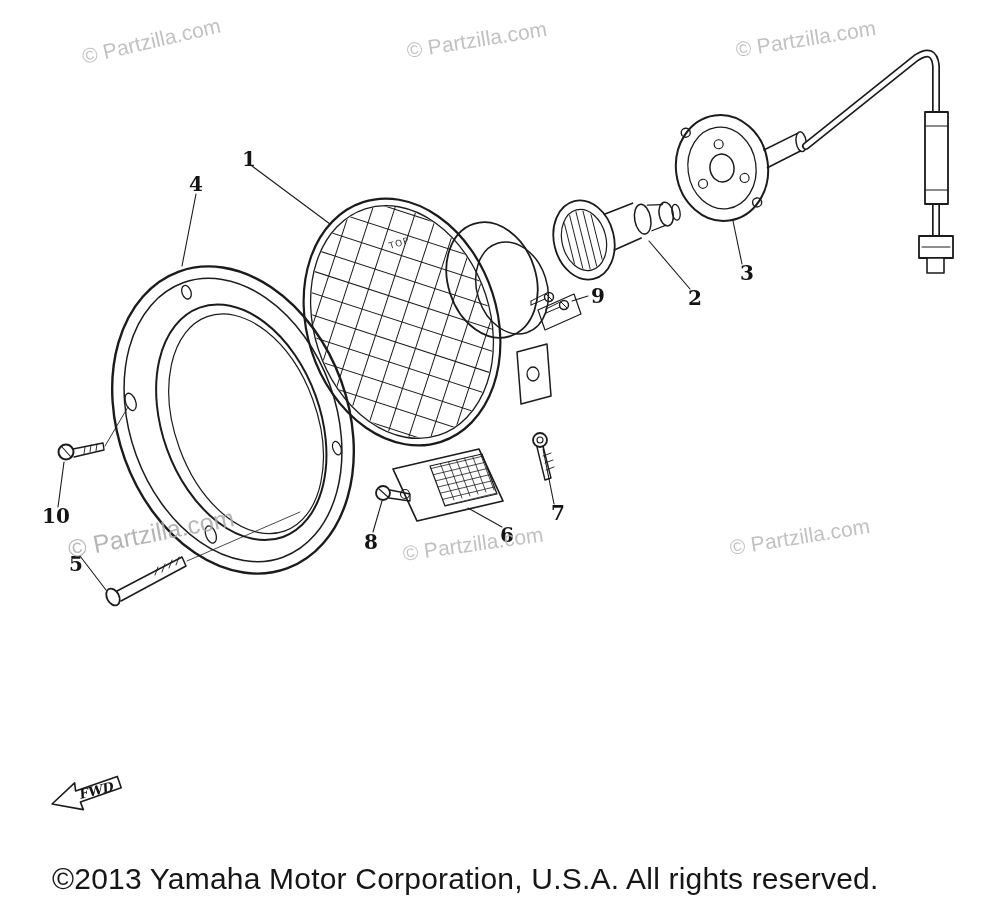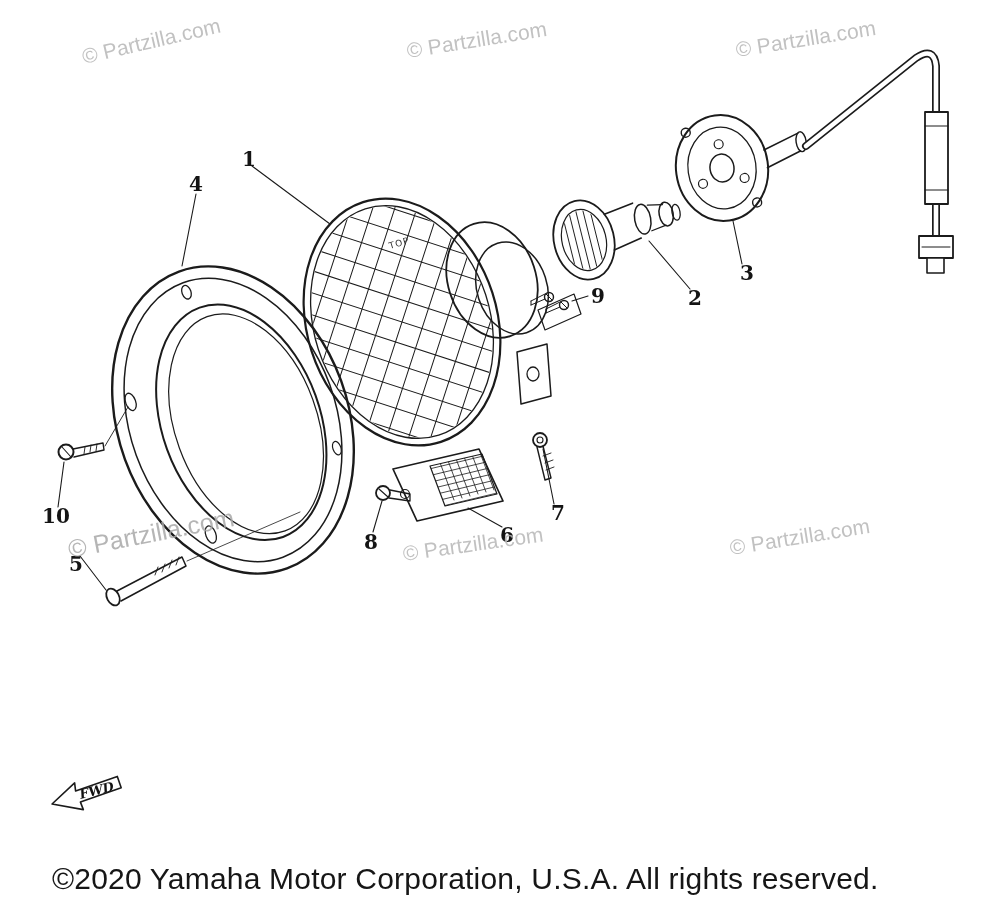--- a/index.html
+++ b/index.html
@@ -187,14 +187,14 @@
     <g>
       <text class="wm wm-sm" transform="translate(84 64) rotate(-13)">© Partzilla.com</text>
       <text class="wm wm-sm" transform="translate(408 58) rotate(-9)">© Partzilla.com</text>
       <text class="wm wm-sm" transform="translate(737 57) rotate(-9)">© Partzilla.com</text>
       <text class="wm wm-lg" transform="translate(70 558) rotate(-11)">© Partzilla.com</text>
       <text class="wm wm-sm" transform="translate(404 561) rotate(-8)">© Partzilla.com</text>
       <text class="wm wm-sm" transform="translate(731 555) rotate(-9)">© Partzilla.com</text>
     </g>
   </svg>
 
-  <div class="copyright">©2020 Yamaha Motor Corporation, U.S.A. All rights reserved.</div>
+  <div class="copyright">©2013 Yamaha Motor Corporation, U.S.A. All rights reserved.</div>
 </div>
 
 </body></html>

